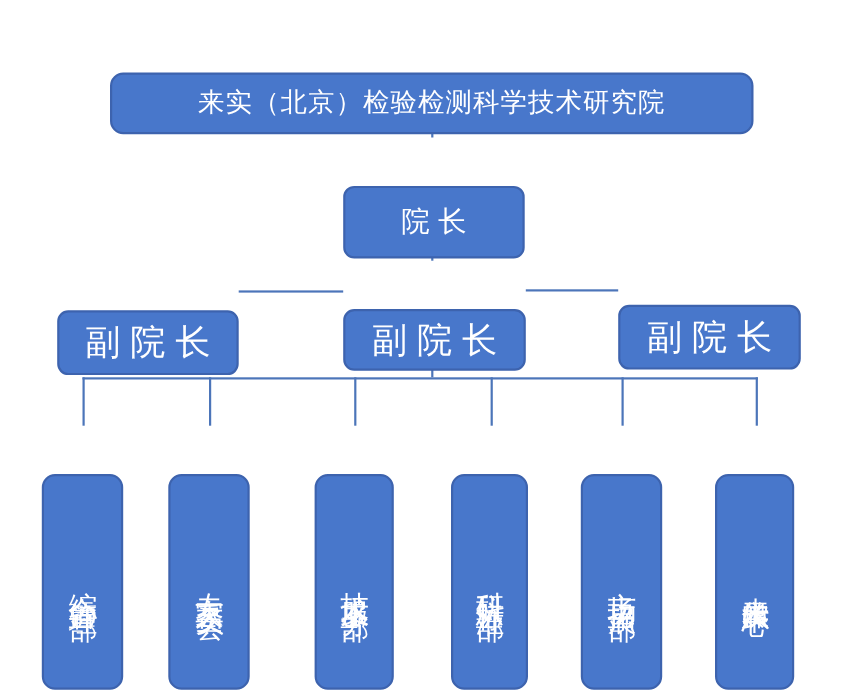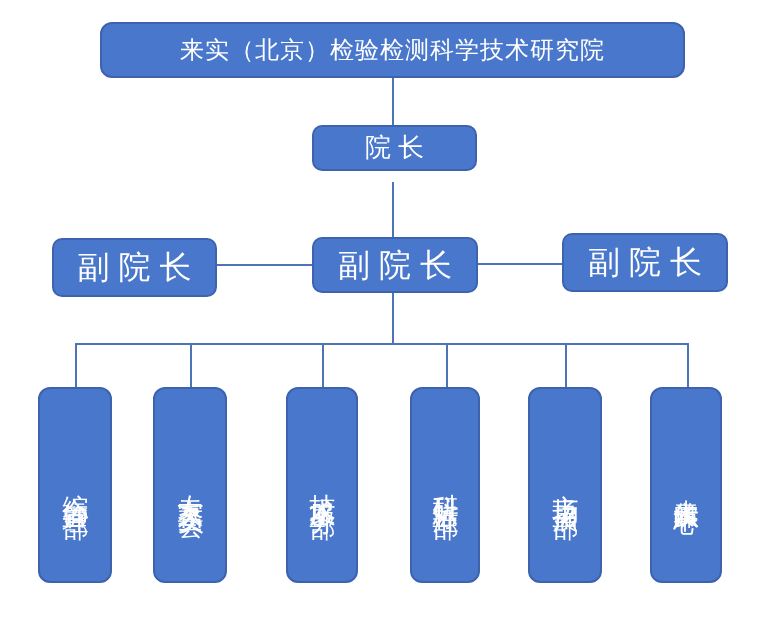--- a/index.html
+++ b/index.html
@@ -26,29 +26,30 @@
     position: absolute;
     background: var(--box-fill);
     border: 2px solid var(--box-border);
     border-radius: 10px;
     color: var(--box-text);
     display: flex;
     align-items: center;
     justify-content: center;
     text-align: center;
     line-height: 1.15;
+    margin-top: 44px;
   }
   .node.root {
     left: 100px; top: 22px; width: 585px; height: 56px;
     font-size: 24px;
     letter-spacing: 1px;
     border-radius: 12px;
   }
   .node.president {
-    left: 312px; top: 125px; width: 165px; height: 46px;
+    left: 312px; top: 125px; width: 165px; height: 66px;
     font-size: 26px;
   }
   .node.vp { font-size: 32px; }
   .node.vp-left   { left: 52px;  top: 238px; width: 165px; height: 59px; }
   .node.vp-middle { left: 312px; top: 237px; width: 166px; height: 56px; }
   .node.vp-right  { left: 562px; top: 233px; width: 166px; height: 59px; }
   .node.dept {
     top: 387px; height: 196px;
     border-radius: 12px;
   }

